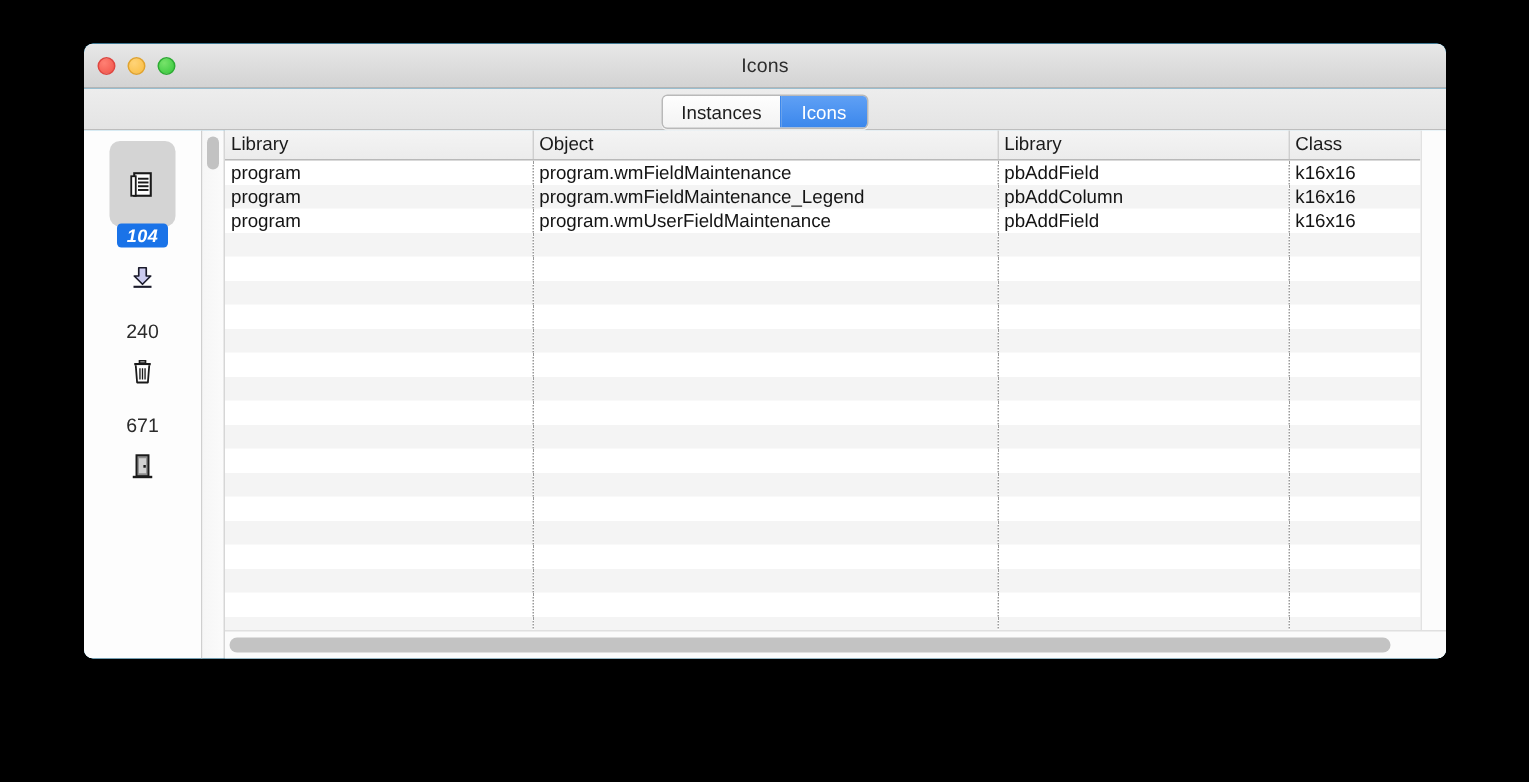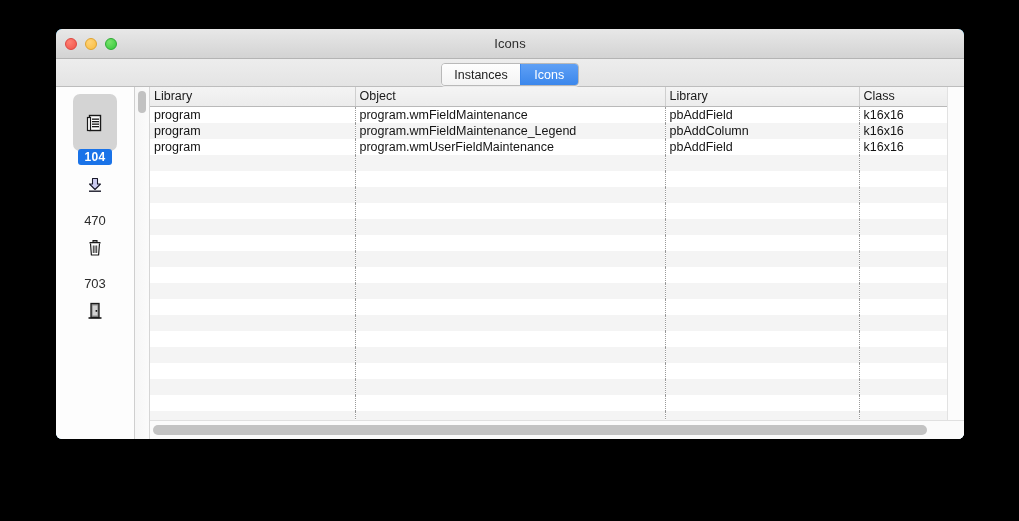--- a/index.html
+++ b/index.html
@@ -147,20 +147,21 @@
     margin-top: -2px;
     background: #1a73e8;
     color: #ffffff;
     font-size: 12px;
     line-height: 16px;
     height: 16px;
     border-radius: 3px;
     padding: 0 7px;
     font-weight: bold;
     letter-spacing: 0.3px;
+    font-style: italic;
   }
   .side-count {
     font-size: 13px;
     color: #2b2b2b;
     margin-top: 8px;
   }
   .side-icon-wrap {
     height: 40px;
     display: flex;
     align-items: center;
@@ -313,35 +314,35 @@
 
         <div class="side-item">
           <div class="side-icon-wrap">
             <span>
               <svg class="ico" width="18" height="18" viewBox="0 0 18 18">
                 <path d="M6.5 2.5 H11.5 V8 H14.5 L9 13.5 L3.5 8 H6.5 Z" fill="#ccccf0" stroke="#1a1a2a" stroke-width="1.1" stroke-linejoin="round"></path>
                 <rect x="3" y="14.5" width="12" height="1.4" fill="#1a1a2a"></rect>
               </svg>
             </span>
           </div>
-          <div class="side-count">470</div>
+          <div class="side-count">240</div>
         </div>
 
         <div class="side-item">
           <div class="side-icon-wrap">
             <span>
               <svg class="ico" width="16" height="18" viewBox="0 0 16 18">
                 <rect x="2.5" y="3" width="11" height="1.5" fill="#1a1a1a"></rect>
                 <path d="M6 1.5 H10 V3 H6 Z" fill="none" stroke="#1a1a1a" stroke-width="1.1"></path>
                 <path d="M3.5 4.5 L4.4 16 H11.6 L12.5 4.5" fill="#ffffff" stroke="#1a1a1a" stroke-width="1.2" stroke-linejoin="round"></path>
                 <path d="M6.3 6.5 V14 M8 6.5 V14 M9.7 6.5 V14" stroke="#1a1a1a" stroke-width="0.9"></path>
               </svg>
             </span>
           </div>
-          <div class="side-count">703</div>
+          <div class="side-count">671</div>
         </div>
 
         <div class="side-item">
           <div class="side-icon-wrap">
             <span>
               <svg class="ico" width="18" height="20" viewBox="0 0 18 20">
                 <rect x="5" y="2.5" width="8" height="14" fill="#8e8e8e" stroke="#1a1a1a" stroke-width="1.3"></rect>
                 <rect x="6.6" y="4.5" width="4.8" height="10" fill="#d2d2d2"></rect>
                 <rect x="9.6" y="9" width="1.6" height="1.8" fill="#1a1a1a"></rect>
                 <rect x="2.5" y="16.2" width="13" height="1.6" fill="#1a1a1a"></rect>

